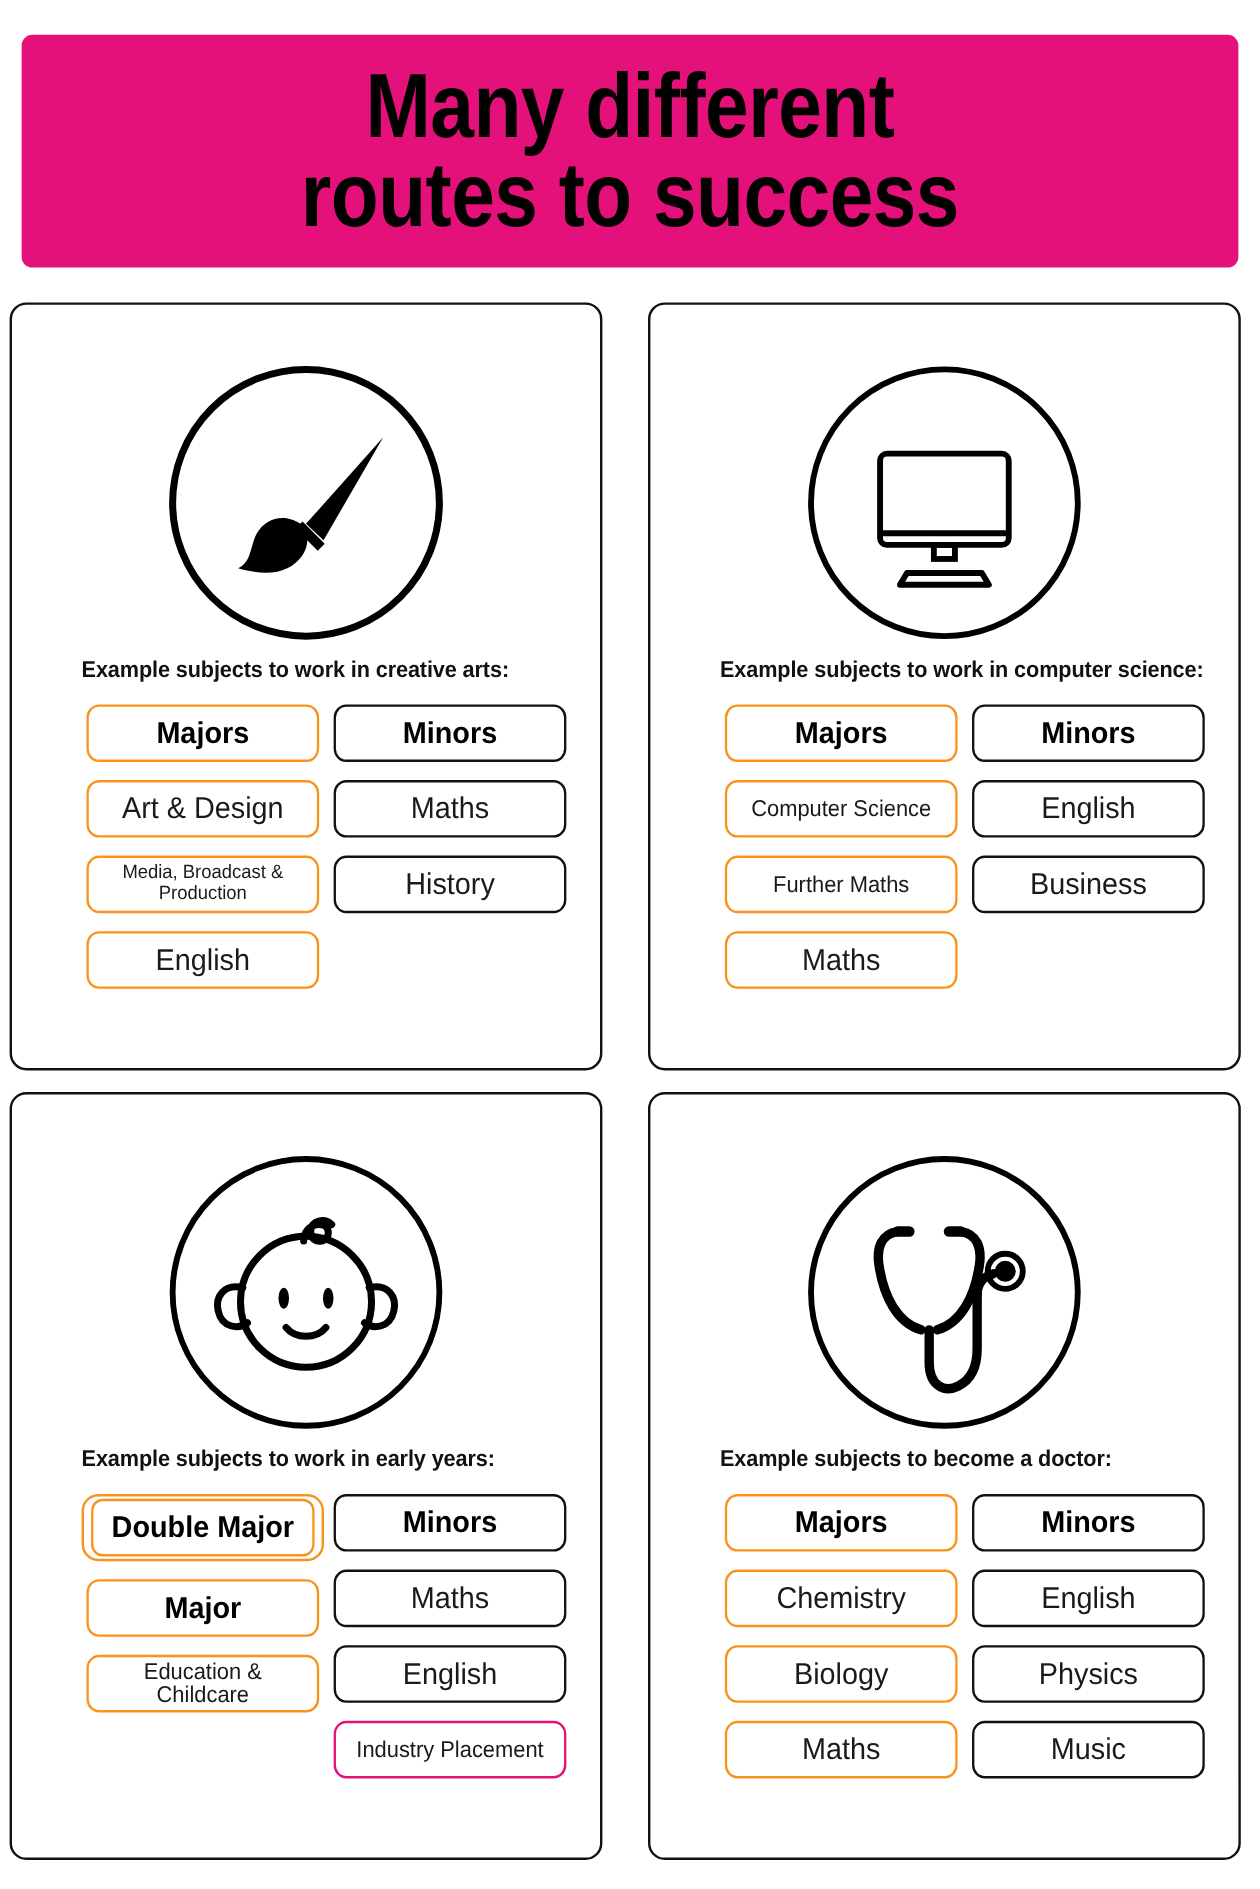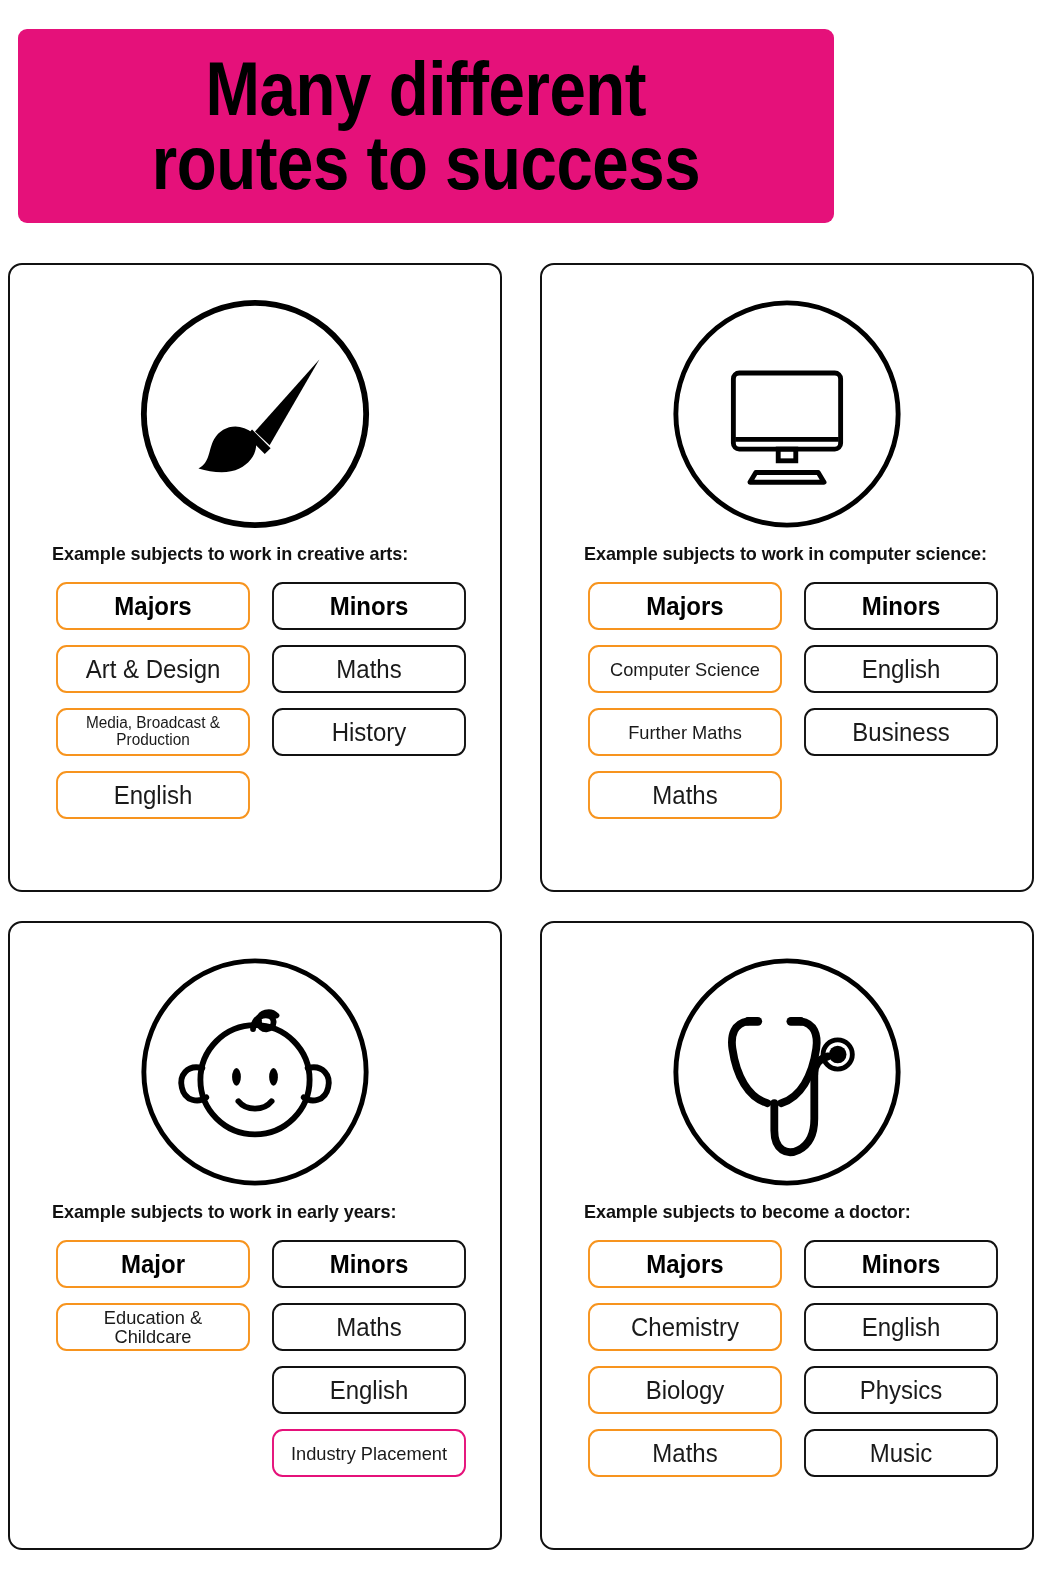--- a/index.html
+++ b/index.html
@@ -18,21 +18,21 @@
     height: 1574px;
     background: #ffffff;
     overflow: hidden;
   }
 
   
   .banner {
     position: absolute;
     left: 18px;
     top: 29px;
-    width: 816px;
+    width: 1014px;
     height: 194px;
     background: #E5117A;
     border-radius: 9px;
     display: flex;
     align-items: center;
     justify-content: center;
   }
   .banner-title {
     color: #000000;
     font-family: "Liberation Sans Narrow", "Liberation Sans", sans-serif;
@@ -57,23 +57,22 @@
     grid-template-rows: 640px 640px;
     column-gap: 38px;
     row-gap: 18px;
   }
 
   .card {
     position: relative;
     border: 2px solid #111111;
     border-radius: 14px;
     background: #ffffff;
-    padding: 0;
+    padding: 16px;
     overflow: hidden;
-    margin-top: 11px;
   }
 
   
   .icon-wrap {
     width: 100%;
     display: flex;
     justify-content: center;
     align-items: center;
     padding-top: 22px;
     height: 276px;
@@ -96,21 +95,21 @@
     transform: scaleX(0.95);
     transform-origin: left center;
     white-space: nowrap;
   }
 
   
   .columns {
     margin-top: 17px;
     margin-left: 42px;
     display: flex;
-    gap: 14px;
+    gap: 4px;
   }
   .col {
     display: flex;
     flex-direction: column;
     gap: 15px;
     width: 202px;
   }
 
   .pill {
     width: 202px;
@@ -226,20 +225,23 @@
           <ellipse cx="101" cy="125" rx="4.5" ry="9" fill="#000"></ellipse>
           <ellipse cx="139" cy="125" rx="4.5" ry="9" fill="#000"></ellipse>
           <path d="M103 150 C111 160 129 160 137 150" fill="none" stroke="#000" stroke-width="6" stroke-linecap="round"></path>
           <path d="M118 76 C118 60 138 58 139 68 C140 78 124 80 124 68
                    C124 58 136 56 142 62" fill="none" stroke="#000" stroke-width="6" stroke-linecap="round"></path>
         </svg>
       </div>
       <div class="card-heading">Example subjects to work in early years:</div>
       <div class="columns">
         <div class="col">
+          <div class="pill-double">
+            <div class="pill orange head">Double Major</div>
+          </div>
           <div class="pill orange head">Major</div>
           <div class="pill orange small">Education &amp; Childcare</div>
         </div>
         <div class="col">
           <div class="pill head">Minors</div>
           <div class="pill">Maths</div>
           <div class="pill">English</div>
           <div class="pill pink small">Industry Placement</div>
         </div>
       </div>

